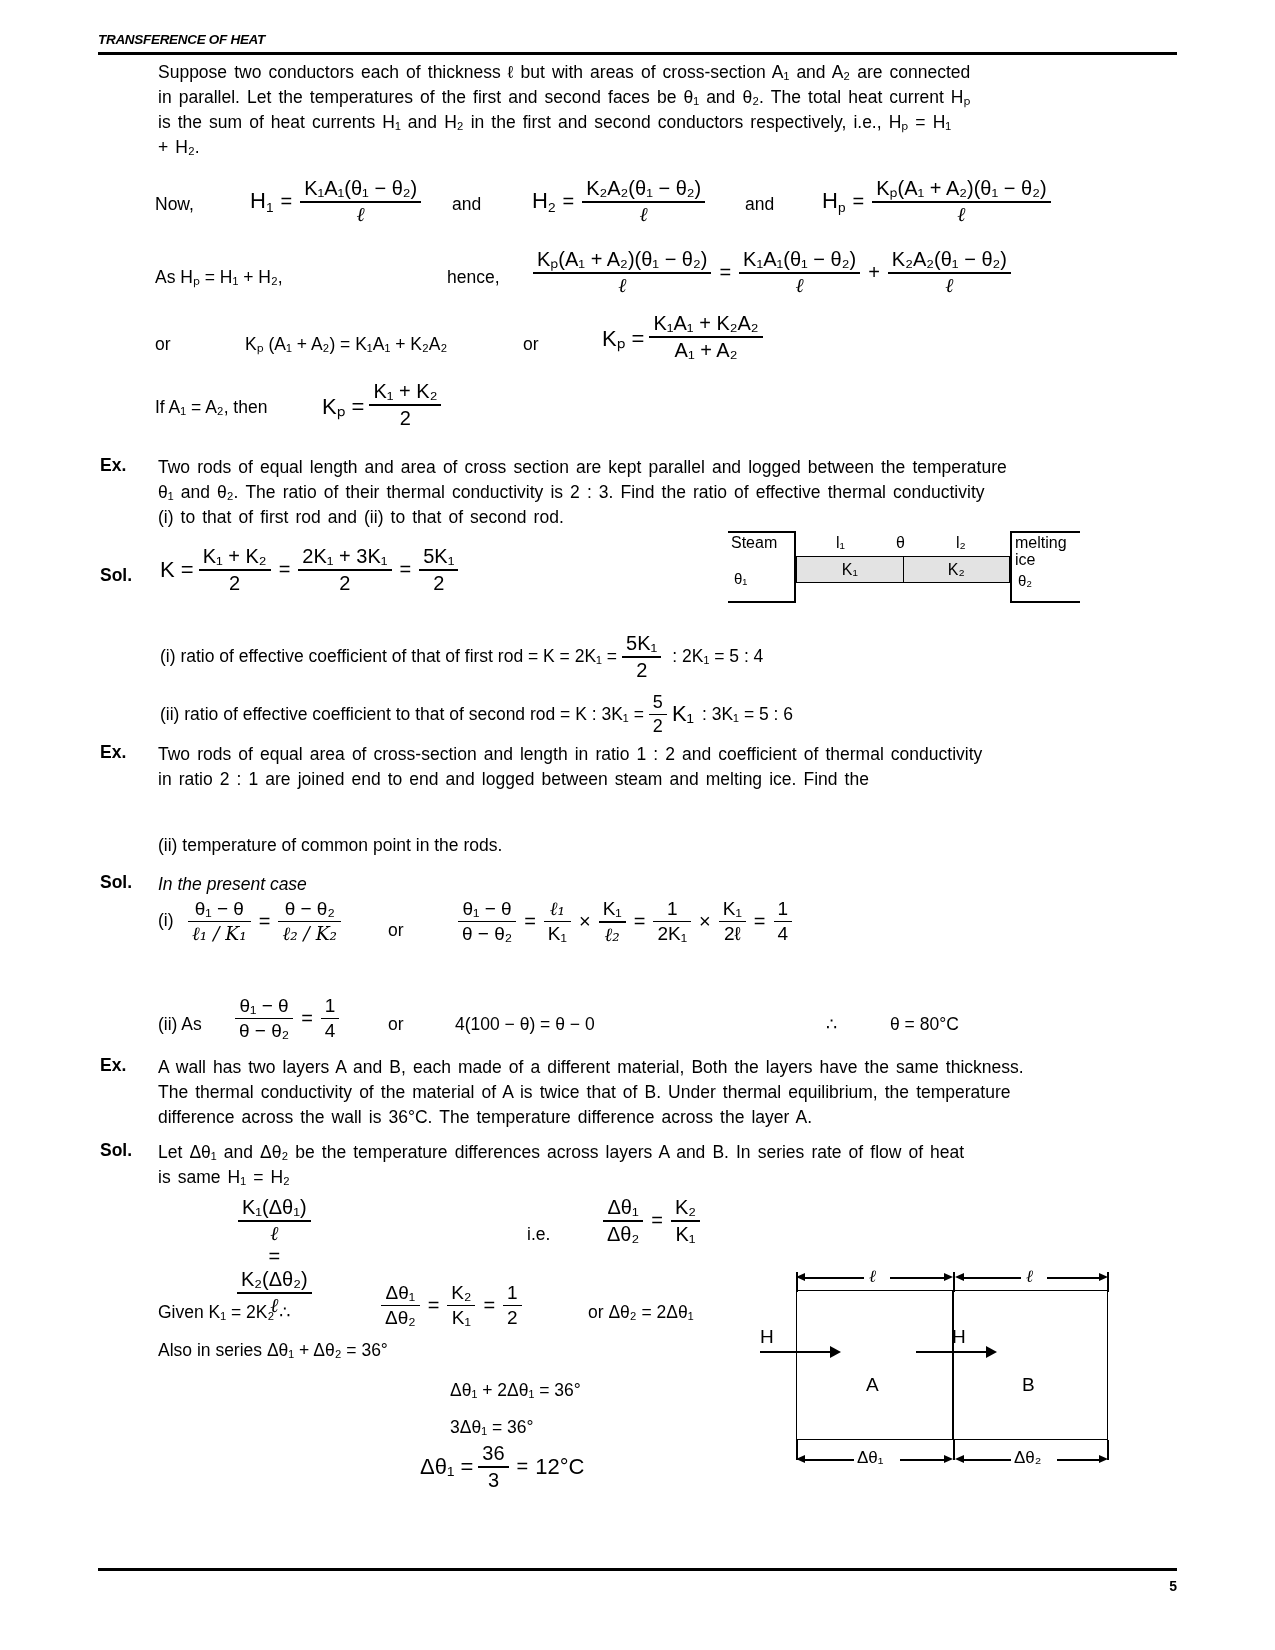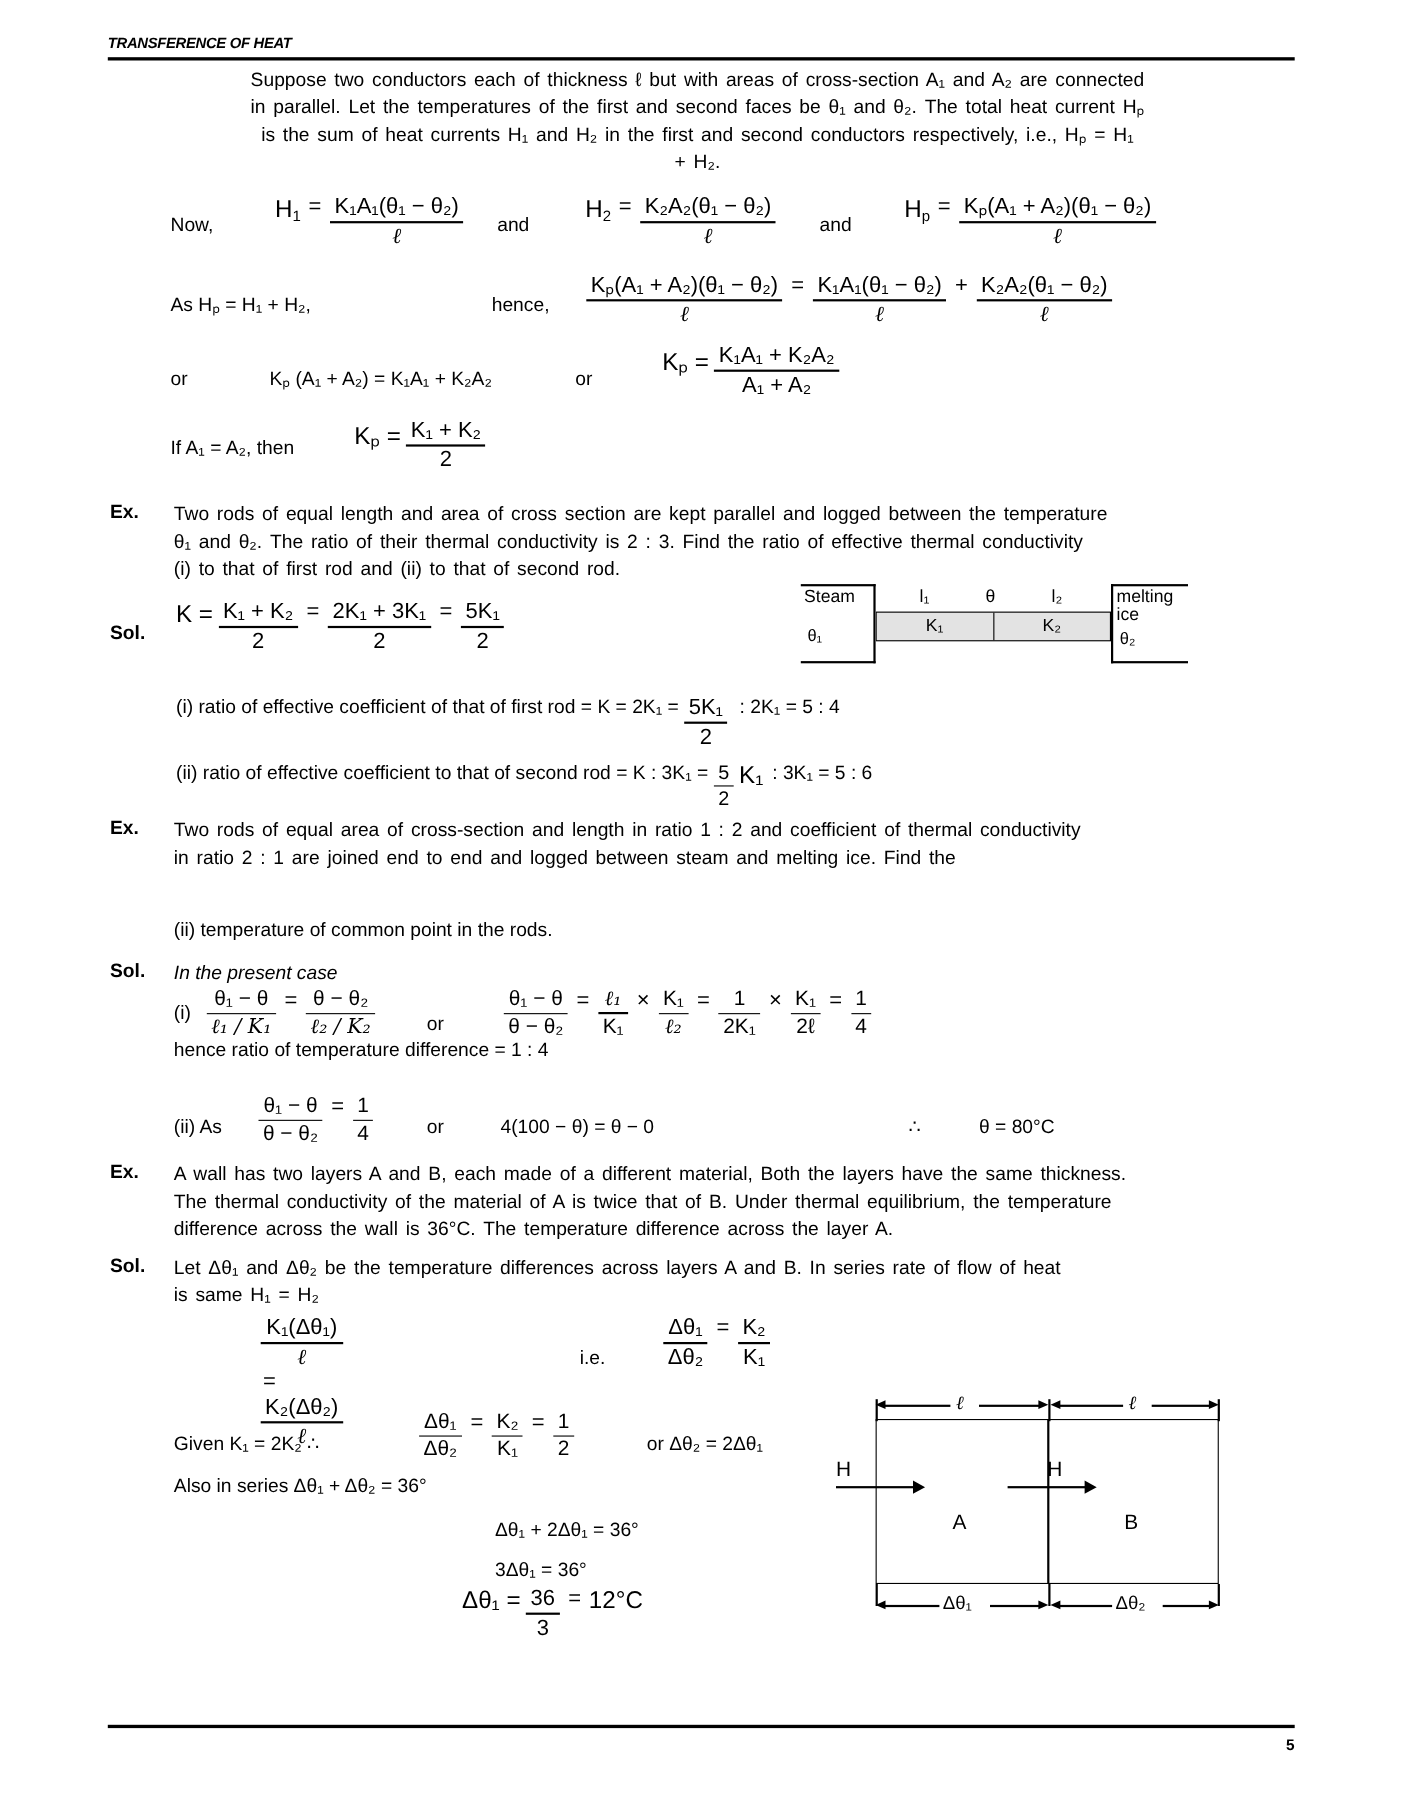--- a/index.html
+++ b/index.html
@@ -75,20 +75,21 @@
     font-style: italic;
     font-size: 0.98em;
   }
 
   
   .eq {
     position: absolute;
     font-size: 20px;
     white-space: nowrap;
     display: flex;
+    align-items: center;
   }
   .eq .tok { padding: 0 2px; }
   .frac {
     display: inline-flex;
     flex-direction: column;
     align-items: center;
     vertical-align: middle;
     margin: 0 3px;
     font-size: 20px;
   }
@@ -270,21 +271,21 @@
   }
 </style>
 </head>
 <body>
 
 <div class="page">
 
   <div class="header-title">TRANSFERENCE OF HEAT</div>
   <div class="header-rule"></div>
 
-  <div class="blk spaced" style="left:158px; top:60px; width:952px;text-align:center;">
+  <div class="blk spaced" style="left:158px; top:60px; width:952px;">
     <div>Suppose two conductors each of thickness ℓ but with areas of cross-section A₁ and A₂ are connected</div>
     <div>in parallel. Let the temperatures of the first and second faces be θ₁ and θ₂. The total heat current Hₚ</div>
     <div>is the sum of heat currents H₁ and H₂ in the first and second conductors respectively, i.e., Hₚ = H₁</div>
     <div>+ H₂.</div>
   </div>
 
   <div class="blk" style="left:155px; top:192px;">Now,</div>
 
   <div class="eq" style="left:248px; top:177px;">
     <span class="tok big"><span>H</span><sub>1</sub></span>
@@ -498,21 +499,20 @@
       <span class="den">2ℓ</span>
     </span>
     <span class="op">=</span>
     <span class="frac" style="font-size:19px;">
       <span class="num">1</span>
       <span class="bar"></span>
       <span class="den">4</span>
     </span>
   </div>
 
-  <div class="blk" style="left:158px; top:942px;">hence ratio of temperature difference  =  1 : 4</div>
 
   <div class="blk" style="left:158px; top:1012px;">(ii) As</div>
   <div class="eq" style="left:232px; top:995px;">
     <span class="frac" style="font-size:19px;">
       <span class="num">θ₁ − θ</span>
       <span class="bar"></span>
       <span class="den">θ − θ₂</span>
     </span>
     <span class="op">=</span>
     <span class="frac" style="font-size:19px;">

